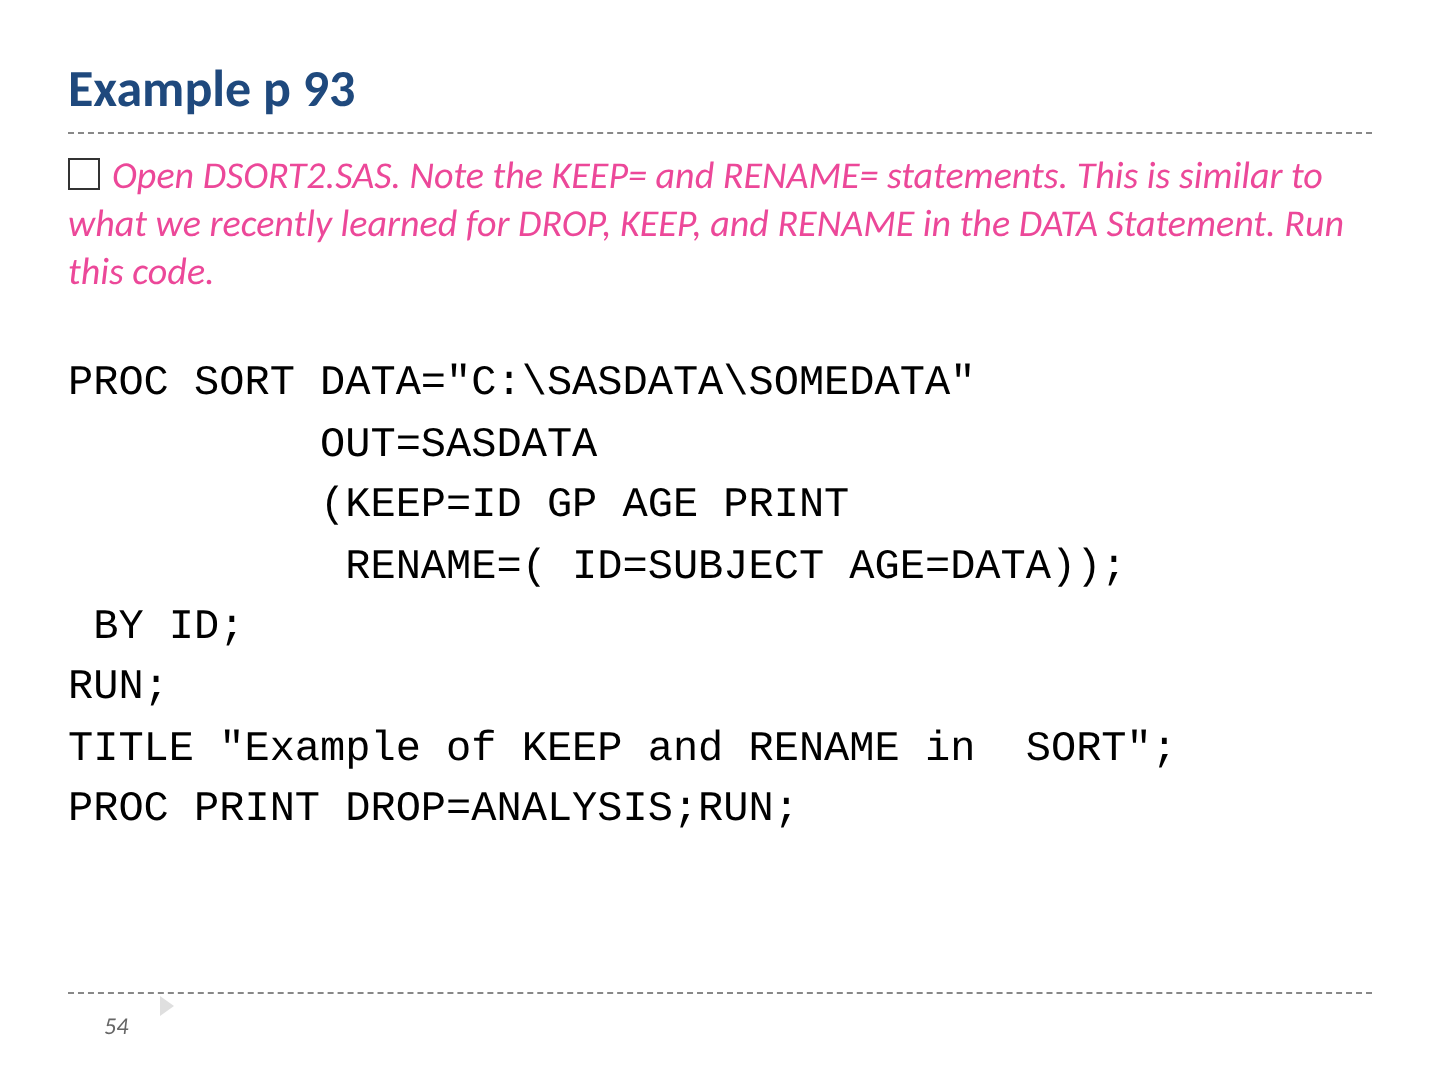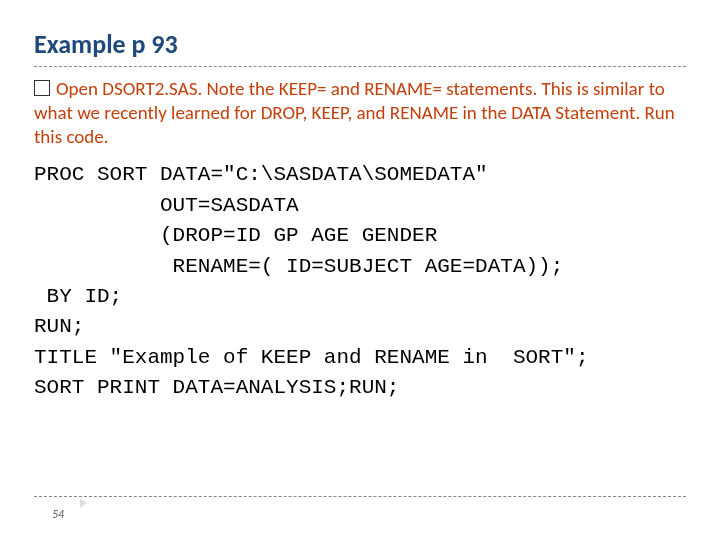--- a/index.html
+++ b/index.html
@@ -26,22 +26,23 @@
     margin: 0 0 6px 0;
   }
   .dashed {
     border: none;
     border-top: 1px dashed #888;
     margin: 4px 0 10px 0;
   }
   .body-text {
     font-size: 19px;
     line-height: 1.25;
-    color: #c2410c;
-    margin: 0 4px 12px 0;
+    color: #ec4899;
+    margin: 0 4px 30px 0;
+    font-style: italic;
   }
   .checkbox {
     display: inline-block;
     width: 14px;
     height: 14px;
     border: 1.5px solid #333;
     margin-right: 6px;
     vertical-align: -1px;
     background: #fff;
   }
@@ -89,26 +90,26 @@
 
   <h1 class="title">Example p 93</h1>
   <hr class="dashed">
 
   <p class="body-text">
     <span class="checkbox"></span><span>Open DSORT2.SAS. Note the KEEP= and RENAME= statements. This is similar to what we recently learned for DROP, KEEP, and RENAME in the DATA Statement. Run this code.</span>
   </p>
 
   <div class="code"><span>PROC SORT DATA="C:\SASDATA\SOMEDATA"</span>
 <span>          OUT=SASDATA</span>
-<span>          (DROP=ID GP AGE GENDER</span>
+<span>          (KEEP=ID GP AGE PRINT</span>
 <span>           RENAME=( ID=SUBJECT AGE=DATA));</span>
 <span> BY ID;</span>
 <span>RUN;</span>
 <span>TITLE "Example of KEEP and RENAME in  SORT";</span>
-<span>SORT PRINT DATA=ANALYSIS;RUN;</span></div>
+<span>PROC PRINT DROP=ANALYSIS;RUN;</span></div>
 
   <div class="footer">
     <hr class="footer-hr">
     <span class="shoulder"></span>
     <span class="page-num">54</span>
   </div>
 
 </div>
 
 </body></html>

